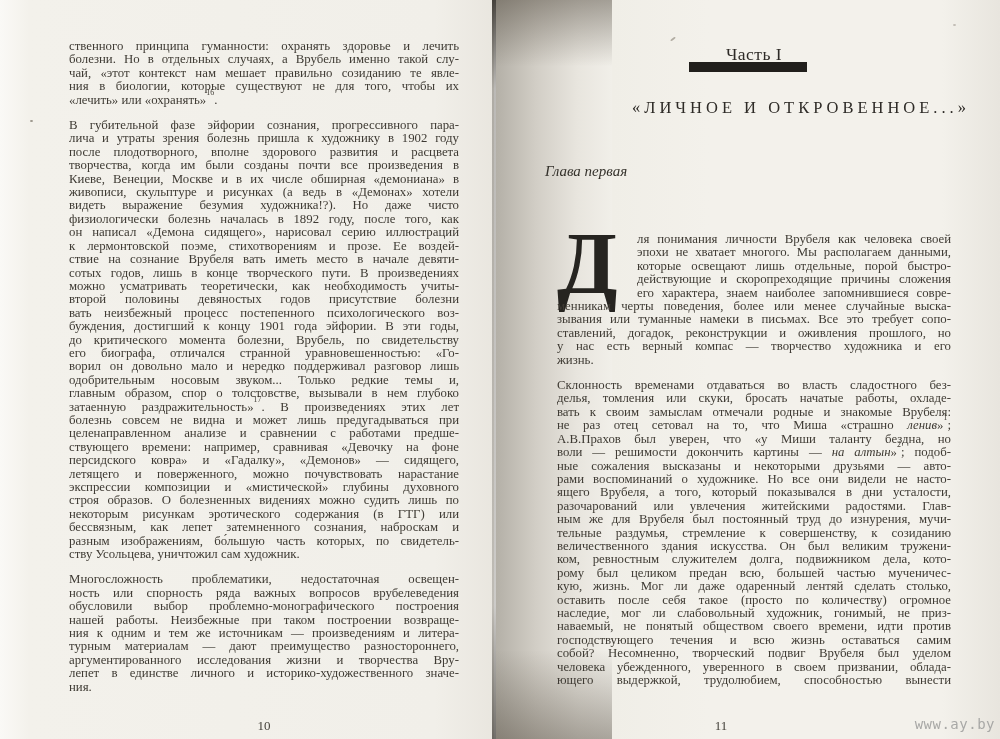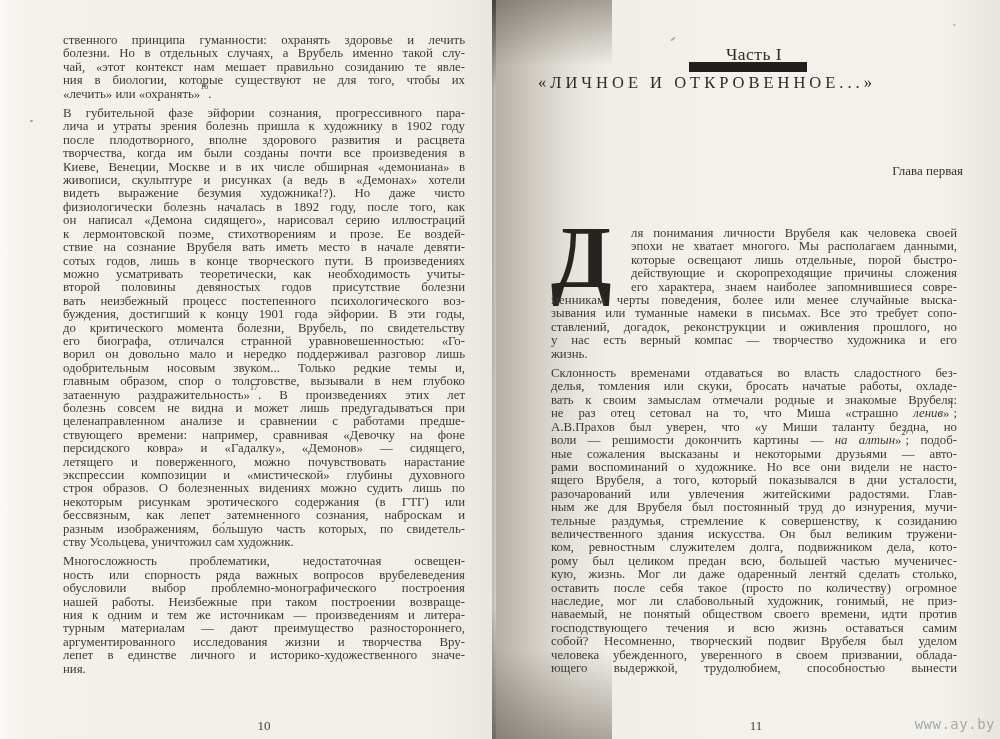--- a/index.html
+++ b/index.html
@@ -27,21 +27,21 @@
     background:linear-gradient(to bottom,rgba(70,62,50,.45),rgba(70,62,50,0) 9%,rgba(70,62,50,0) 88%,rgba(70,62,50,.42));
   }
   .page-right{
     position:absolute;left:612px;top:0;width:388px;height:739px;
     background:linear-gradient(to right,#f0eee7 0,#f3f1eb 25%,#f3f1eb 85%,#e8e5de 100%);
   }
   
   .text-block{position:absolute;color:var(--ink,#3e3a33);}
   .text-left{left:57px;top:28px;width:414px;}
   .text-right{left:545px;top:221px;width:418px;}
-  .para{margin:6px;}
+  .para{margin:12px;}
   .line{
     font-size:12.8px;line-height:13.4px;
     text-align:justify;text-align-last:justify;
     white-space:normal;
   }
   .line.end{text-align-last:left;}
   .line sup{font-size:0.62em;line-height:0;position:relative;top:-0.45em;}
   .line em{}
   .drop-cap{
     float:left;width:80px;height:67px;
@@ -51,34 +51,34 @@
   
   .rp-part{
     position:absolute;left:545px;top:27px;width:418px;
     text-align:center;font-size:17.5px;color:#2e2b27;letter-spacing:.5px;margin-top:17px;
   }
   .rp-bar{
     position:absolute;left:689px;top:62px;width:118px;height:10px;
     background:var(--divider,#211f1c);
   }
   .rp-title{
-    position:absolute;left:538px;top:73px;width:432px;
-    text-align:left;font-size:16.5px;letter-spacing:4px;color:#2e2b27;
+    position:absolute;left:538px;top:98px;width:432px;
+    text-align:right;font-size:16.5px;letter-spacing:4px;color:#2e2b27;
   }
   .rp-chapter{
     position:absolute;left:545px;top:163px;width:418px;
-    text-align:right;font-size:13px;color:#35322c;
+    text-align:left;font-style:italic;font-size:15px;color:#35322c;
   }
   
   .pagenum{
     position:absolute;top:690px;text-align:center;
     font-size:13px;color:#45423b;margin-top:28px;
   }
   .pn-left{left:57px;width:414px;}
-  .pn-right{left:547px;width:418px;text-align:center;}
+  .pn-right{left:512px;width:418px;text-align:center;}
   .watermark{
     position:absolute;right:5px;bottom:7px;
     font-family:"DejaVu Sans Mono", monospace;
     font-size:14px;color:#a8a8a6;letter-spacing:.5px;
   }
   
   .speck{position:absolute;background:#9b968c;border-radius:50%;}
   .speck.s1{left:30px;top:120px;width:3px;height:2px;}
   .speck.s2{left:670px;top:38px;width:6px;height:2px;transform:rotate(-35deg);background:#b1aca2;}
   .speck.s3{left:953px;top:24px;width:3px;height:2px;background:#c0bcb3;}

